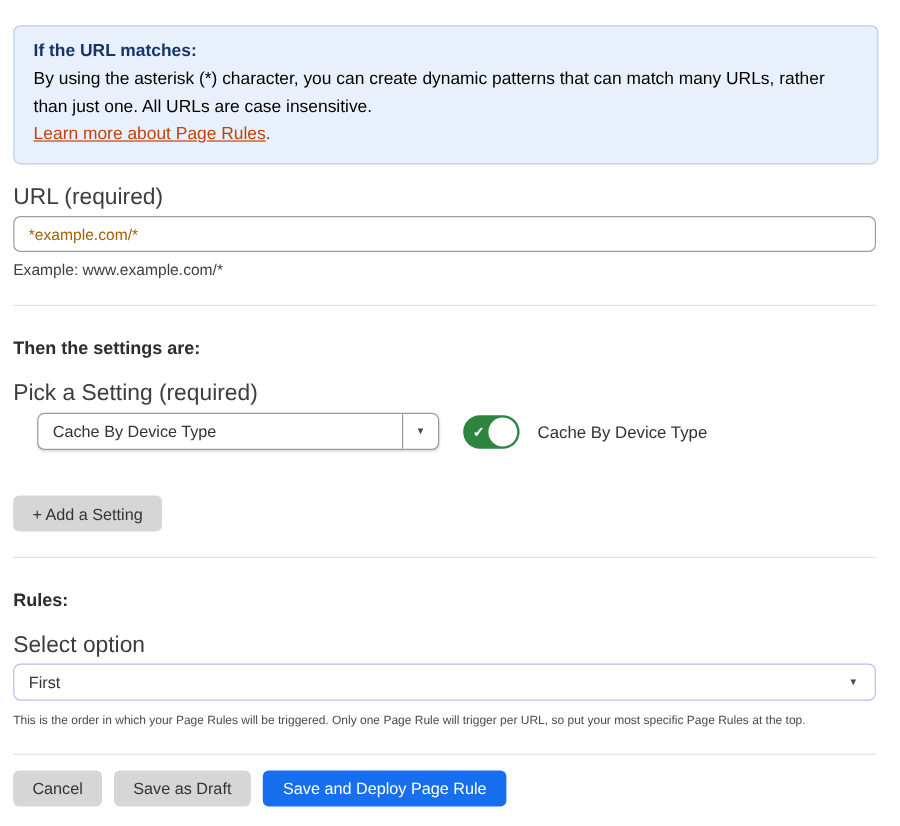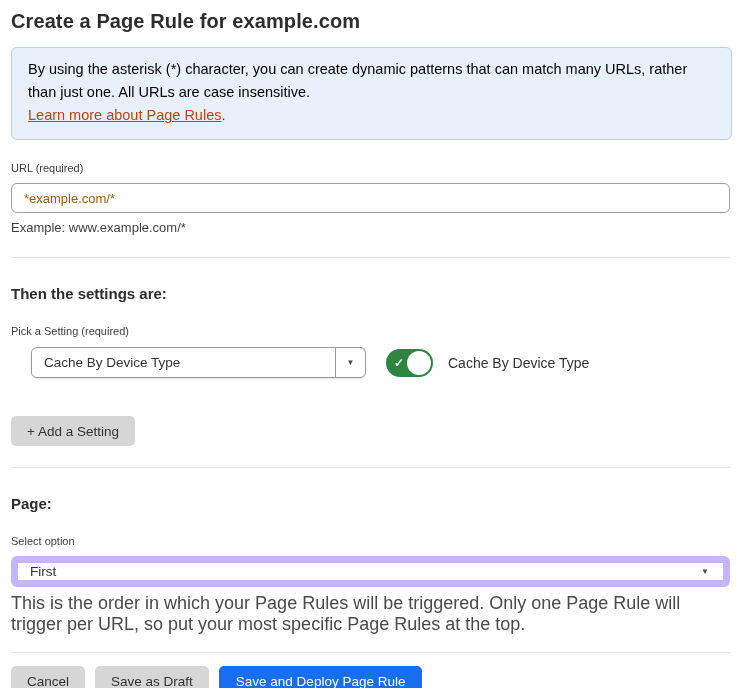--- a/index.html
+++ b/index.html
@@ -45,21 +45,21 @@
     line-height: 23px;
   }
   .info-box a.info-link {
     color: #c2410c;
     text-decoration: underline;
     cursor: pointer;
   }
 
   .field-label {
     margin-top: 20px;
-    font-size: 11px;
+    font-size: 19px;
     color: #3d3d3d;
     line-height: 16px;
   }
 
   input.text-input {
     display: block;
     margin-top: 7px;
     width: 719px;
     height: 30px;
     border: 1px solid #9e9e9e;
@@ -180,35 +180,35 @@
     font-size: 13.5px;
     height: 30px;
     padding: 0 16px;
   }
   .add-setting-btn { margin-top: 38px; }
 
   .order-select {
     margin-top: 7px;
     width: 719px;
     height: 31px;
-    border: 7px solid #c4b5fd;
+    border: 1px solid #c4b5fd;
     border-radius: 6px;
     background: #ffffff;
     display: flex;
     align-items: center;
     justify-content: space-between;
     padding: 0 14px 0 12px;
     font-size: 13.5px;
     color: #333333;
     cursor: pointer;
   }
 
   .order-helper {
     margin-top: 6px;
-    font-size: 18px;
+    font-size: 10px;
     color: #4a4a4a;
     line-height: 21px;
     width: 719px;
   }
 
   .divider-bottom { margin-top: 17px; }
 
   .footer-actions {
     margin-top: 13px;
     display: flex;
@@ -222,23 +222,23 @@
     font-size: 13.5px;
     height: 30px;
     padding: 0 17px;
   }
 </style>
 </head>
 <body>
 
 <div class="content">
 
-  <h1 class="page-title">Create a Page Rule for example.com</h1>
 
   <div class="info-box">
+    <div class="info-heading">If the URL matches:</div>
     <div class="info-body">By using the asterisk (*) character, you can create dynamic patterns that can match many URLs, rather than just one. All URLs are case insensitive.</div>
     <div class="info-link-line"><a class="info-link">Learn more about Page Rules</a><span>.</span></div>
   </div>
 
   <div class="field-label">URL (required)</div>
   <input class="text-input" type="text" value="*example.com/*" style="">
   <div class="helper-text">Example: www.example.com/*</div>
 
   <hr class="divider">
 
@@ -257,21 +257,21 @@
       <span class="toggle-check">✓</span>
       <span class="toggle-knob"></span>
     </div>
     <div class="toggle-label">Cache By Device Type</div>
   </div>
 
   <button class="btn-gray add-setting-btn">+ Add a Setting</button>
 
   <hr class="divider">
 
-  <div class="section-heading">Page:</div>
+  <div class="section-heading">Rules:</div>
 
   <div class="field-label">Select option</div>
 
   <div class="order-select">
     <span>First</span>
     <span class="caret">▼</span>
   </div>
 
   <div class="order-helper">This is the order in which your Page Rules will be triggered. Only one Page Rule will trigger per URL, so put your most specific Page Rules at the top.</div>
 

